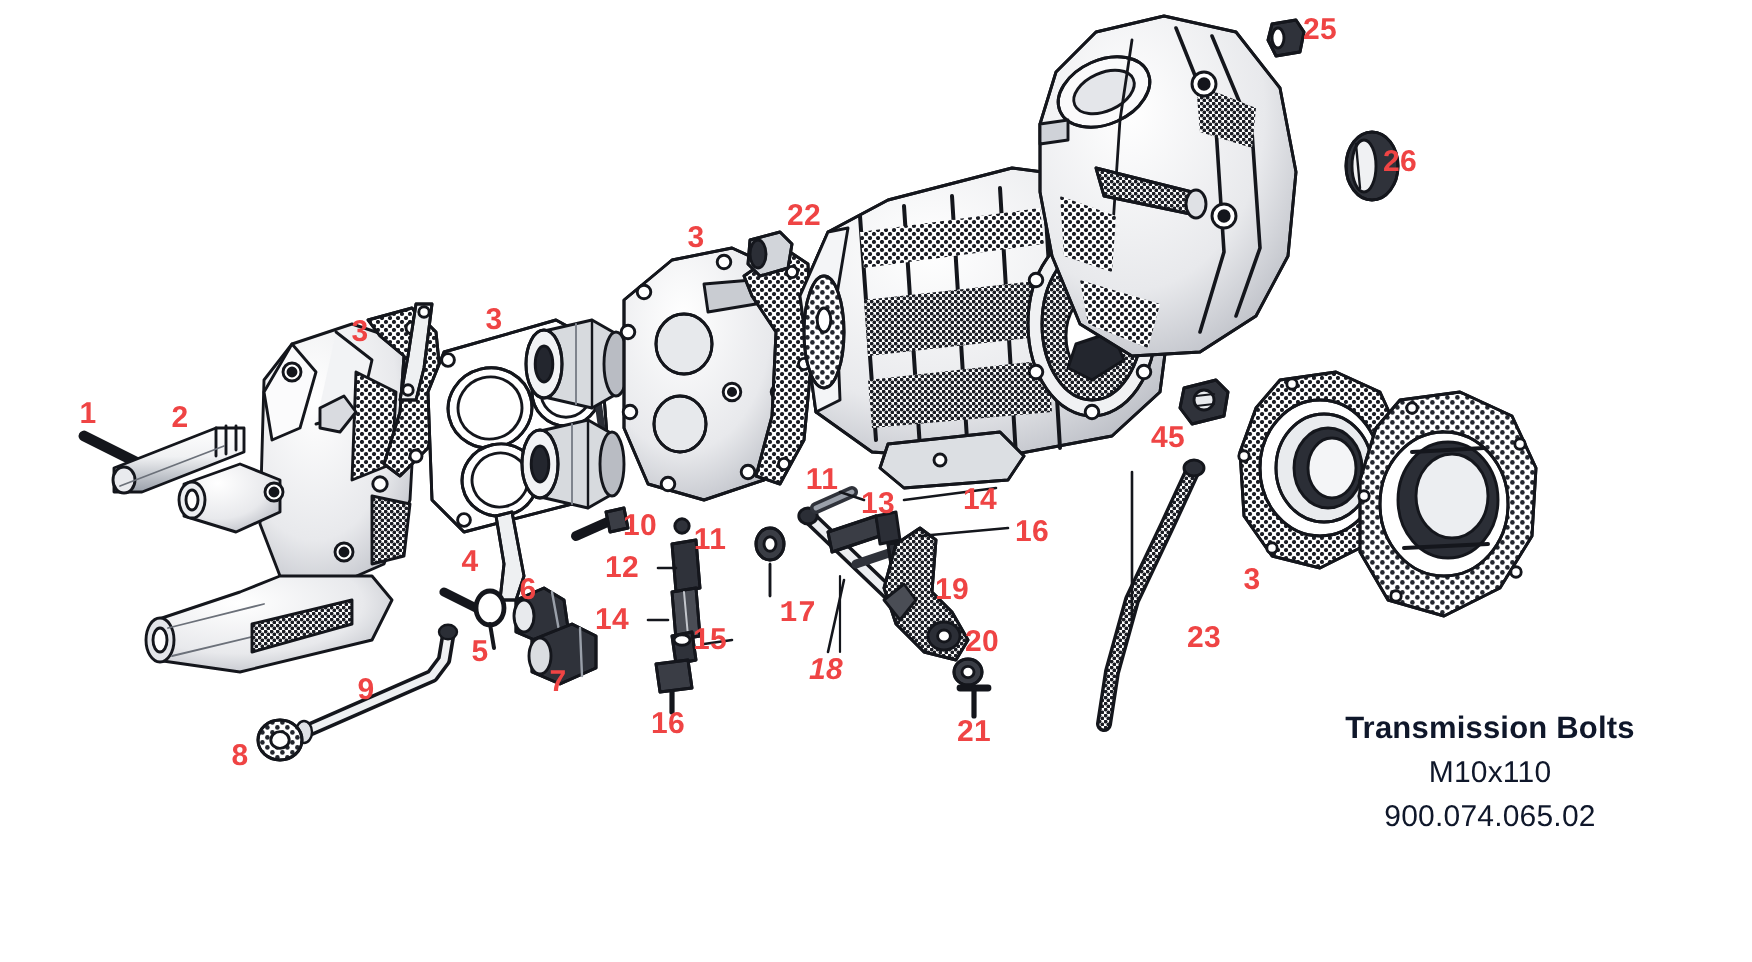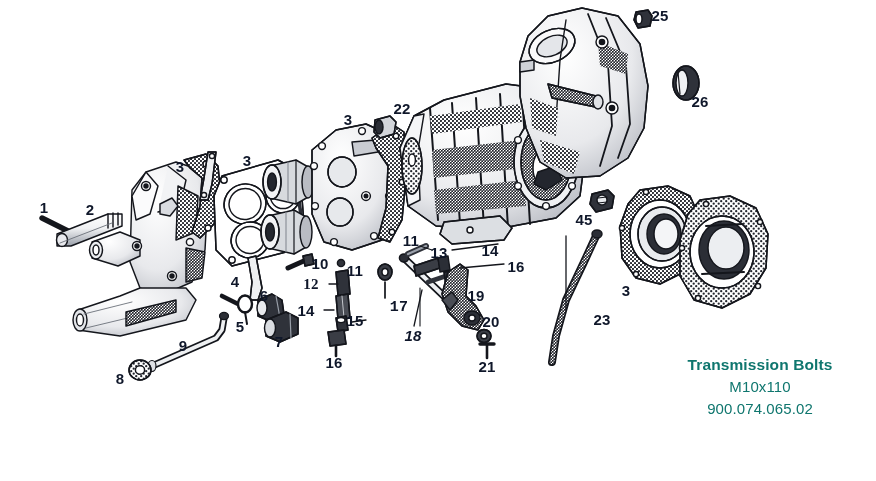--- a/index.html
+++ b/index.html
@@ -23,32 +23,32 @@
     left: 0; top: 0;
     width: 876px;
     height: 481px;
   }
   .callout {
     position: absolute;
     font-family: "Liberation Sans", sans-serif;
     font-weight: bold;
     font-size: 15px;
     line-height: 1;
-    color: #0f172a;
+    color: #ef4444;
     white-space: nowrap;
     transform: translate(-50%, -50%);
     letter-spacing: 0.2px;
   }
   #bolt-spec-block {
     position: absolute;
-    left: 652px;
+    left: 637px;
     top: 355px;
     width: 216px;
     text-align: center;
-    color: #0f766e;
+    color: #0f172a;
   }
   #bolt-spec-title {
     font-family: "Liberation Sans", sans-serif;
     font-weight: bold;
     font-size: 15.5px;
     line-height: 1.28;
     margin: 0 0 1px 0;
     letter-spacing: 0.1px;
   }
   .bolt-spec-line {
@@ -517,37 +517,37 @@
       <div class="callout" style="left: 626px; top: 290px;">3</div>
       <div class="callout" style="left: 235px; top: 281px;">4</div>
       <div class="callout" style="left: 240px; top: 326px;">5</div>
       <div class="callout" style="left: 264px; top: 295px;">6</div>
       <div class="callout" style="left: 279px; top: 341px;">7</div>
       <div class="callout" style="left: 120px; top: 378px;">8</div>
       <div class="callout" style="left: 183px; top: 345px;">9</div>
       <div class="callout" style="left: 320px; top: 263px;">10</div>
       <div class="callout" style="left: 355px; top: 270px;">11</div>
       <div class="callout" style="left: 411px; top: 240px;">11</div>
-      <div class="callout" style="left: 311px; top: 284px; font-family: Liberation Serif, serif;">12</div>
+      <div class="callout" style="left: 311px; top: 284px;">12</div>
       <div class="callout" style="left: 439px; top: 252px;">13</div>
       <div class="callout" style="left: 306px; top: 310px;">14</div>
       <div class="callout" style="left: 490px; top: 250px;">14</div>
       <div class="callout" style="left: 355px; top: 320px;">15</div>
       <div class="callout" style="left: 334px; top: 362px;">16</div>
       <div class="callout" style="left: 516px; top: 266px;">16</div>
       <div class="callout" style="left: 399px; top: 307px; font-family: Liberation Mono, monospace;">17</div>
       <div class="callout" style="left: 413px; top: 335px; font-style: italic;">18</div>
       <div class="callout" style="left: 476px; top: 295px;">19</div>
       <div class="callout" style="left: 491px; top: 321px;">20</div>
       <div class="callout" style="left: 487px; top: 366px;">21</div>
       <div class="callout" style="left: 382px; top: 108px; margin-left: 20px;">22</div>
       <div class="callout" style="left: 566px; top: 319px; margin-left: 36px;">23</div>
       <div class="callout" style="left: 584px; top: 219px;">45</div>
       <div class="callout" style="left: 660px; top: 15px;">25</div>
-      <div class="callout" style="left: 700px; top: 81px; margin-top: 20px;">26</div>
+      <div class="callout" style="left: 700px; top: 81px;">26</div>
     </div>
 
   <div id="bolt-spec-block">
     <div id="bolt-spec-title">Transmission Bolts</div>
     <div id="bolt-spec-lines">
         <div class="bolt-spec-line">M10x110</div>
         <div class="bolt-spec-line">900.074.065.02</div>
       </div>
   </div>
 

